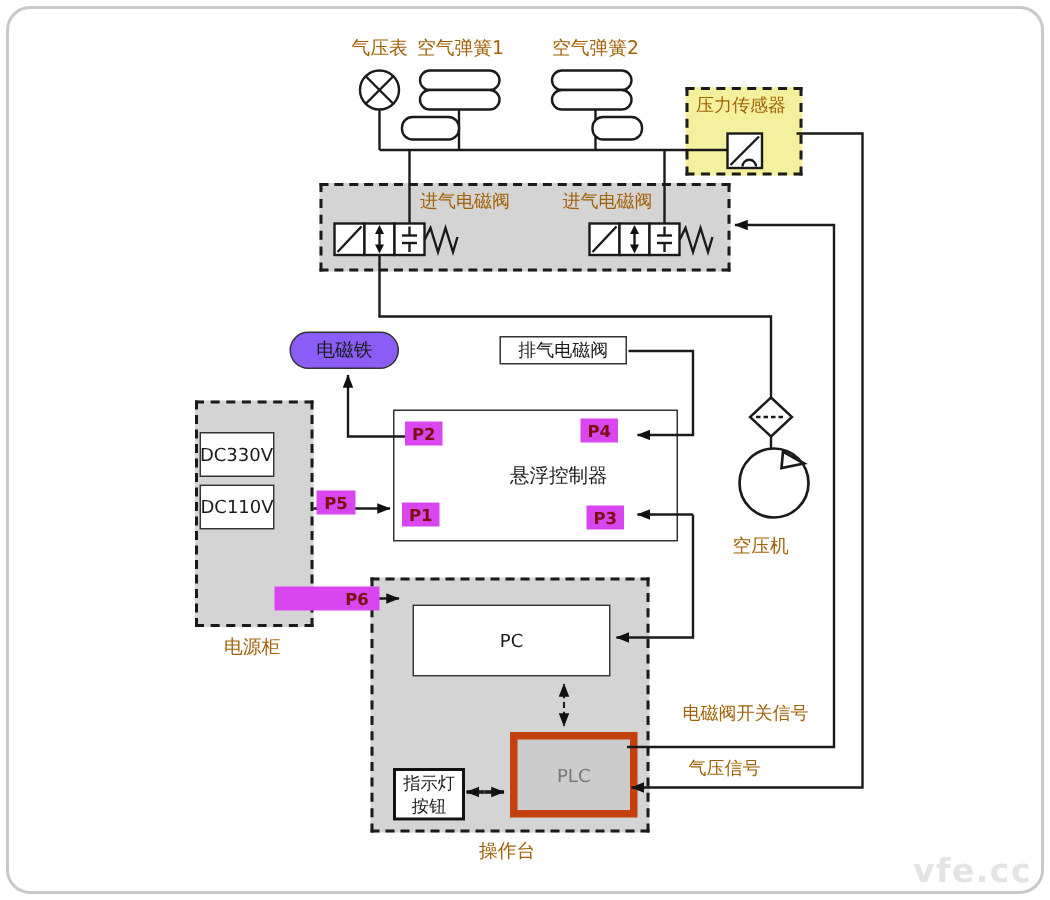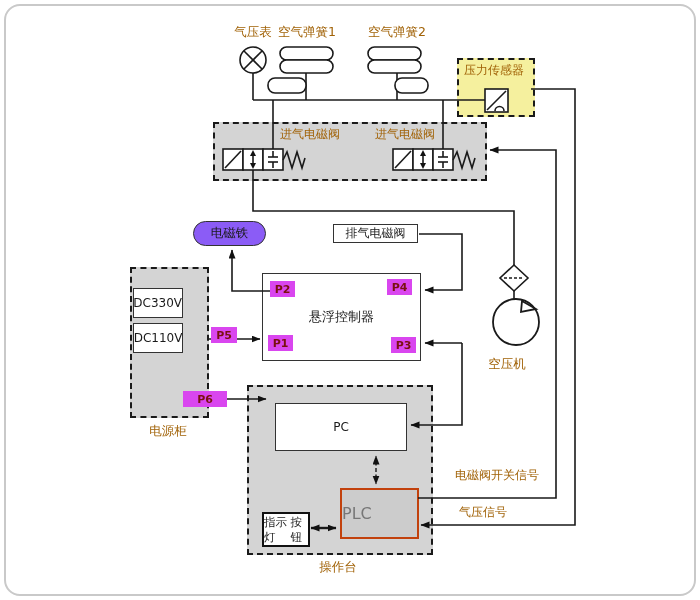--- a/index.html
+++ b/index.html
@@ -10,43 +10,43 @@
   .lbl{position:absolute;font-size:12.5px;line-height:1.15;color:#a16207;
        text-align:center;white-space:nowrap;}
   .graybox{position:absolute;background:#d4d4d4;border:2px dashed #1a1a1a;}
   .whitebox{position:absolute;background:#fff;border:1.5px solid #333;
             display:flex;align-items:center;justify-content:center;font-size:12px;}
   .yellowbox{position:absolute;background:#f5f09e;border:2px dashed #1a1a1a;}
   .port{position:absolute;background:#d946ef;color:#7a1010;font-weight:bold;
         font-size:11px;display:flex;align-items:center;justify-content:center;}
   .stadium{position:absolute;background:#8b5cf6;border:1.5px solid #333;border-radius:14px;
            display:flex;align-items:center;justify-content:center;font-size:12.5px;}
-  .plcbox{position:absolute;background:#cccccc;border:2px solid #c2410c;color:#777;
-          display:flex;align-items:center;justify-content:flex-start;font-size:16px;}
+  .plcbox{position:absolute;background:#cccccc;border:5px solid #c2410c;color:#777;
+          display:flex;align-items:center;justify-content:center;font-size:12px;}
   .indbox{position:absolute;background:#fff;border:2px solid #111;font-size:11.5px;
-          display:flex;flex-direction:row;align-items:center;justify-content:space-between;line-height:1.25;}
+          display:flex;flex-direction:column;align-items:center;justify-content:center;line-height:1.25;}
   .watermark{position:absolute;right:12px;bottom:6px;font-size:22px;font-weight:bold;
              color:#e3e3e3;text-shadow:1px 1px 0 #fff;letter-spacing:1px;}
   svg{position:absolute;left:0;top:0;}
 </style>
 </head>
 <body>
 
 <div id="canvas">
   <div class="frame"></div>
 
   <div class="graybox" style="left:213px;top:122px;width:270px;height:55px;"></div>
   <div class="yellowbox" style="left:457px;top:58px;width:74px;height:55px;"></div>
   <div class="graybox" style="left:130px;top:267px;width:75px;height:147px;"></div>
   <div class="graybox" style="left:247px;top:385px;width:182px;height:166px;"></div>
 
   <div class="whitebox" style="left:333px;top:224px;width:83px;height:17px;">
     <span>排气电磁阀</span>
   </div>
-  <div class="whitebox" style="left:262px;top:273px;width:157px;height:86px;font-size:13px;">
+  <div class="whitebox" style="left:262px;top:273px;width:157px;height:86px;font-size:13px;padding-left:31px;">
     <span>悬浮控制器</span>
   </div>
   <div class="stadium" style="left:193px;top:221px;width:71px;height:23px;">
     <span>电磁铁</span>
   </div>
   <div class="whitebox" style="left:133px;top:288px;width:48px;height:28px;justify-content:flex-end;">
     <span>DC330V</span>
   </div>
   <div class="whitebox" style="left:133px;top:323px;width:48px;height:28px;">
     <span>DC110V</span>
@@ -189,29 +189,30 @@
     </div>
   <div class="port" style="left:268px;top:335px;width:25px;height:16px;">
     <span>P1</span>
     </div>
   <div class="port" style="left:391px;top:337px;width:25px;height:16px;">
     <span>P3</span>
     </div>
   <div class="port" style="left:183px;top:327px;width:26px;height:16px;margin-left:28px;">
     <span>P5</span>
     </div>
-  <div class="port" style="left:183px;top:391px;width:44px;height:16px;">
+  <div class="port" style="left:183px;top:391px;width:30px;height:16px;padding-left:40px;">
     <span>P6</span>
     </div>
 
   <div class="lbl" style="left:228px;top:25px;width:50px;">气压表</div>
   <div class="lbl" style="left:267px;top:25px;width:80px;">空气弹簧1</div>
   <div class="lbl" style="left:357px;top:25px;width:80px;">空气弹簧2</div>
   <div class="lbl" style="left:458px;top:64px;width:72px;font-size:12px;">压力传感器</div>
   <div class="lbl" style="left:270px;top:128px;width:80px;font-size:12px;">进气电磁阀</div>
   <div class="lbl" style="left:365px;top:128px;width:80px;font-size:12px;">进气电磁阀</div>
   <div class="lbl" style="left:130px;top:424px;width:76px;">电源柜</div>
   <div class="lbl" style="left:298px;top:560px;width:80px;text-align:center;">操作台</div>
   <div class="lbl" style="left:467px;top:357px;width:80px;">空压机</div>
   <div class="lbl" style="left:443px;top:469px;width:108px;font-size:12px;">电磁阀开关信号</div>
   <div class="lbl" style="left:451px;top:506px;width:64px;font-size:12px;">气压信号</div>
 
+  <div class="watermark">vfe.cc</div>
 </div>
 
 </body></html>

